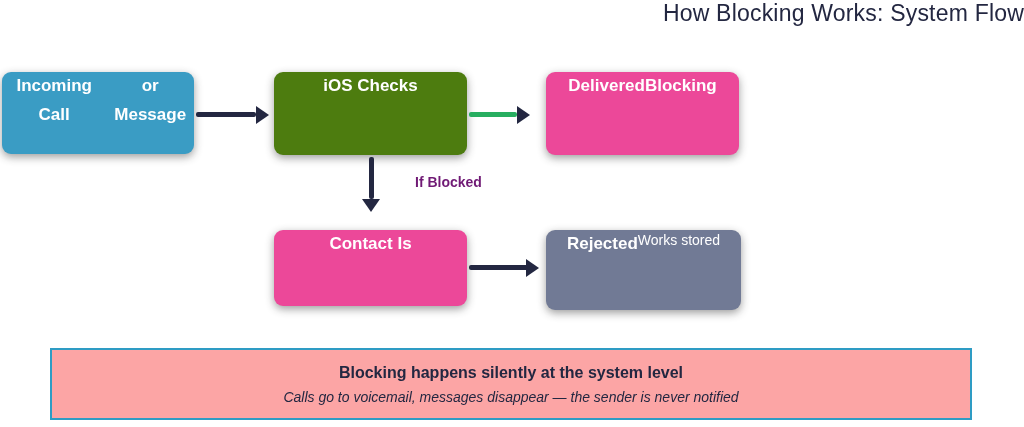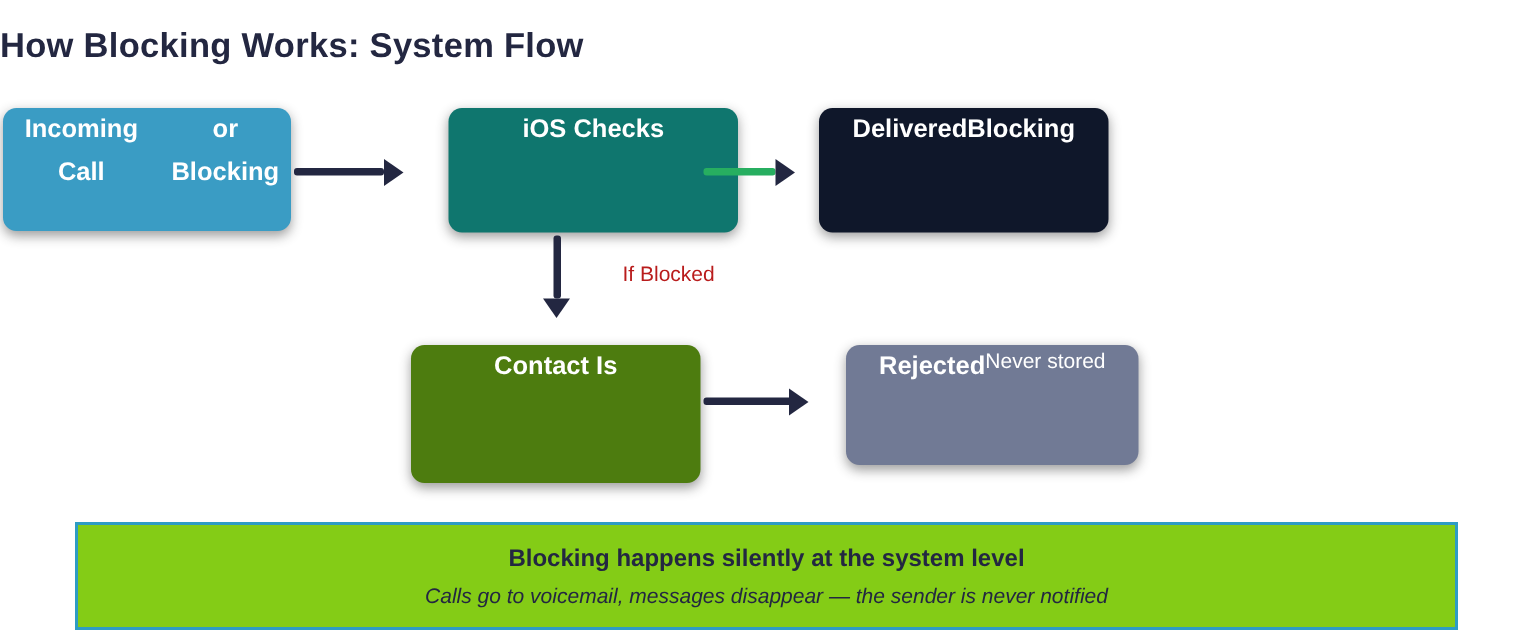--- a/index.html
+++ b/index.html
@@ -10,26 +10,26 @@
   }
   .canvas {
     position: relative;
     width: 1024px;
     height: 427px;
     background: #ffffff;
     overflow: hidden;
   }
   .diagram-title {
     position: absolute;
-    top: 17px;
+    top: 0px;
     left: 0;
     width: 100%;
-    text-align: left;
+    text-align: right;
     font-size: 23px;
-    font-weight: bold;
+    font-weight: normal;
     color: #232741;
     letter-spacing: 0.2px;
   }
   .node {
     position: absolute;
     border-radius: 9px;
     color: #ffffff;
     display: flex;
     flex-direction: row;
     align-items: flex-start;
@@ -41,24 +41,24 @@
   .node .line {
     font-size: 17px;
     font-weight: bold;
   }
   .node .subline {
     font-size: 14px;
     font-weight: normal;
     line-height: 1.5;
   }
   .node-incoming { left: 2px;  top: 72px;  width: 192px; height: 82px; background: #3a9cc4; }
-  .node-check    { left: 274px; top: 72px;  width: 193px; height: 83px; background: #0f766e; margin-left: 25px; }
-  .node-delivered{ left: 546px; top: 72px;  width: 193px; height: 83px; background: #0f172a; }
-  .node-blocked  { left: 274px; top: 230px; width: 193px; height: 92px; background: #4d7c0f; }
-  .node-rejected { left: 546px; top: 230px; width: 195px; height: 80px; background: #717a95; margin-left: 18px; }
+  .node-check    { left: 274px; top: 72px;  width: 193px; height: 83px; background: #4d7c0f; }
+  .node-delivered{ left: 546px; top: 72px;  width: 193px; height: 83px; background: #ec4899; }
+  .node-blocked  { left: 274px; top: 230px; width: 193px; height: 76px; background: #ec4899; }
+  .node-rejected { left: 546px; top: 230px; width: 195px; height: 80px; background: #717a95; }
 
   
   .conn { position: absolute; }
   .h-line-dark  { height: 5px; background: #232741; border-radius: 2px; }
   .h-line-green { height: 5px; background: #27ae60; border-radius: 2px; }
   .v-line-dark  { width: 5px;  background: #232741; border-radius: 2px; }
   .arrow-right-dark {
     width: 0; height: 0;
     border-top: 9px solid transparent;
     border-bottom: 9px solid transparent;
@@ -66,32 +66,32 @@
   }
   .arrow-down-dark {
     width: 0; height: 0;
     border-left: 9px solid transparent;
     border-right: 9px solid transparent;
     border-top: 13px solid #232741;
   }
   .conn-label {
     position: absolute;
     font-size: 14px;
-    font-weight: normal;
-    color: #b91c1c;
+    font-weight: bold;
+    color: #701a75;
     white-space: nowrap;
   }
   
   .note-box {
     position: absolute;
     left: 50px;
     top: 348px;
     width: 922px;
     height: 72px;
-    background: #84cc16;
+    background: #fca5a5;
     border: 2px solid #2e9cc4;
     box-sizing: border-box;
     display: flex;
     flex-direction: column;
     align-items: center;
     justify-content: center;
     gap: 7px;
   }
   .note-primary {
     font-size: 16px;
@@ -109,39 +109,39 @@
 </style>
 </head>
 <body>
 
 <div class="canvas">
 
   <div class="diagram-title">How Blocking Works: System Flow</div>
 
   <div class="node node-incoming">
     <div class="line">Incoming Call</div>
-    <div class="line">or Blocking</div>
+    <div class="line">or Message</div>
   </div>
 
   <div class="node node-check">
     <div class="line">iOS Checks</div>
   </div>
 
   <div class="node node-delivered">
     <div class="line">Delivered</div>
     <div class="line">Blocking</div>
   </div>
 
   <div class="node node-blocked">
     <div class="line">Contact Is</div>
   </div>
 
   <div class="node node-rejected">
     <div class="line">Rejected</div>
-    <div class="subline">Never stored</div>
+    <div class="subline">Works stored</div>
   </div>
 
   <div class="conn h-line-dark" style="left:196px; top:112px; width:60px;"></div>
   <div class="conn arrow-right-dark" style="left:256px; top:106px;"></div>
 
   <div class="conn h-line-green" style="left:469px; top:112px; width:48px;"></div>
   <div class="conn arrow-right-dark" style="left:517px; top:106px;"></div>
 
   <div class="conn v-line-dark" style="left:369px; top:157px; height:42px;"></div>
   <div class="conn arrow-down-dark" style="left:362px; top:199px;"></div>

